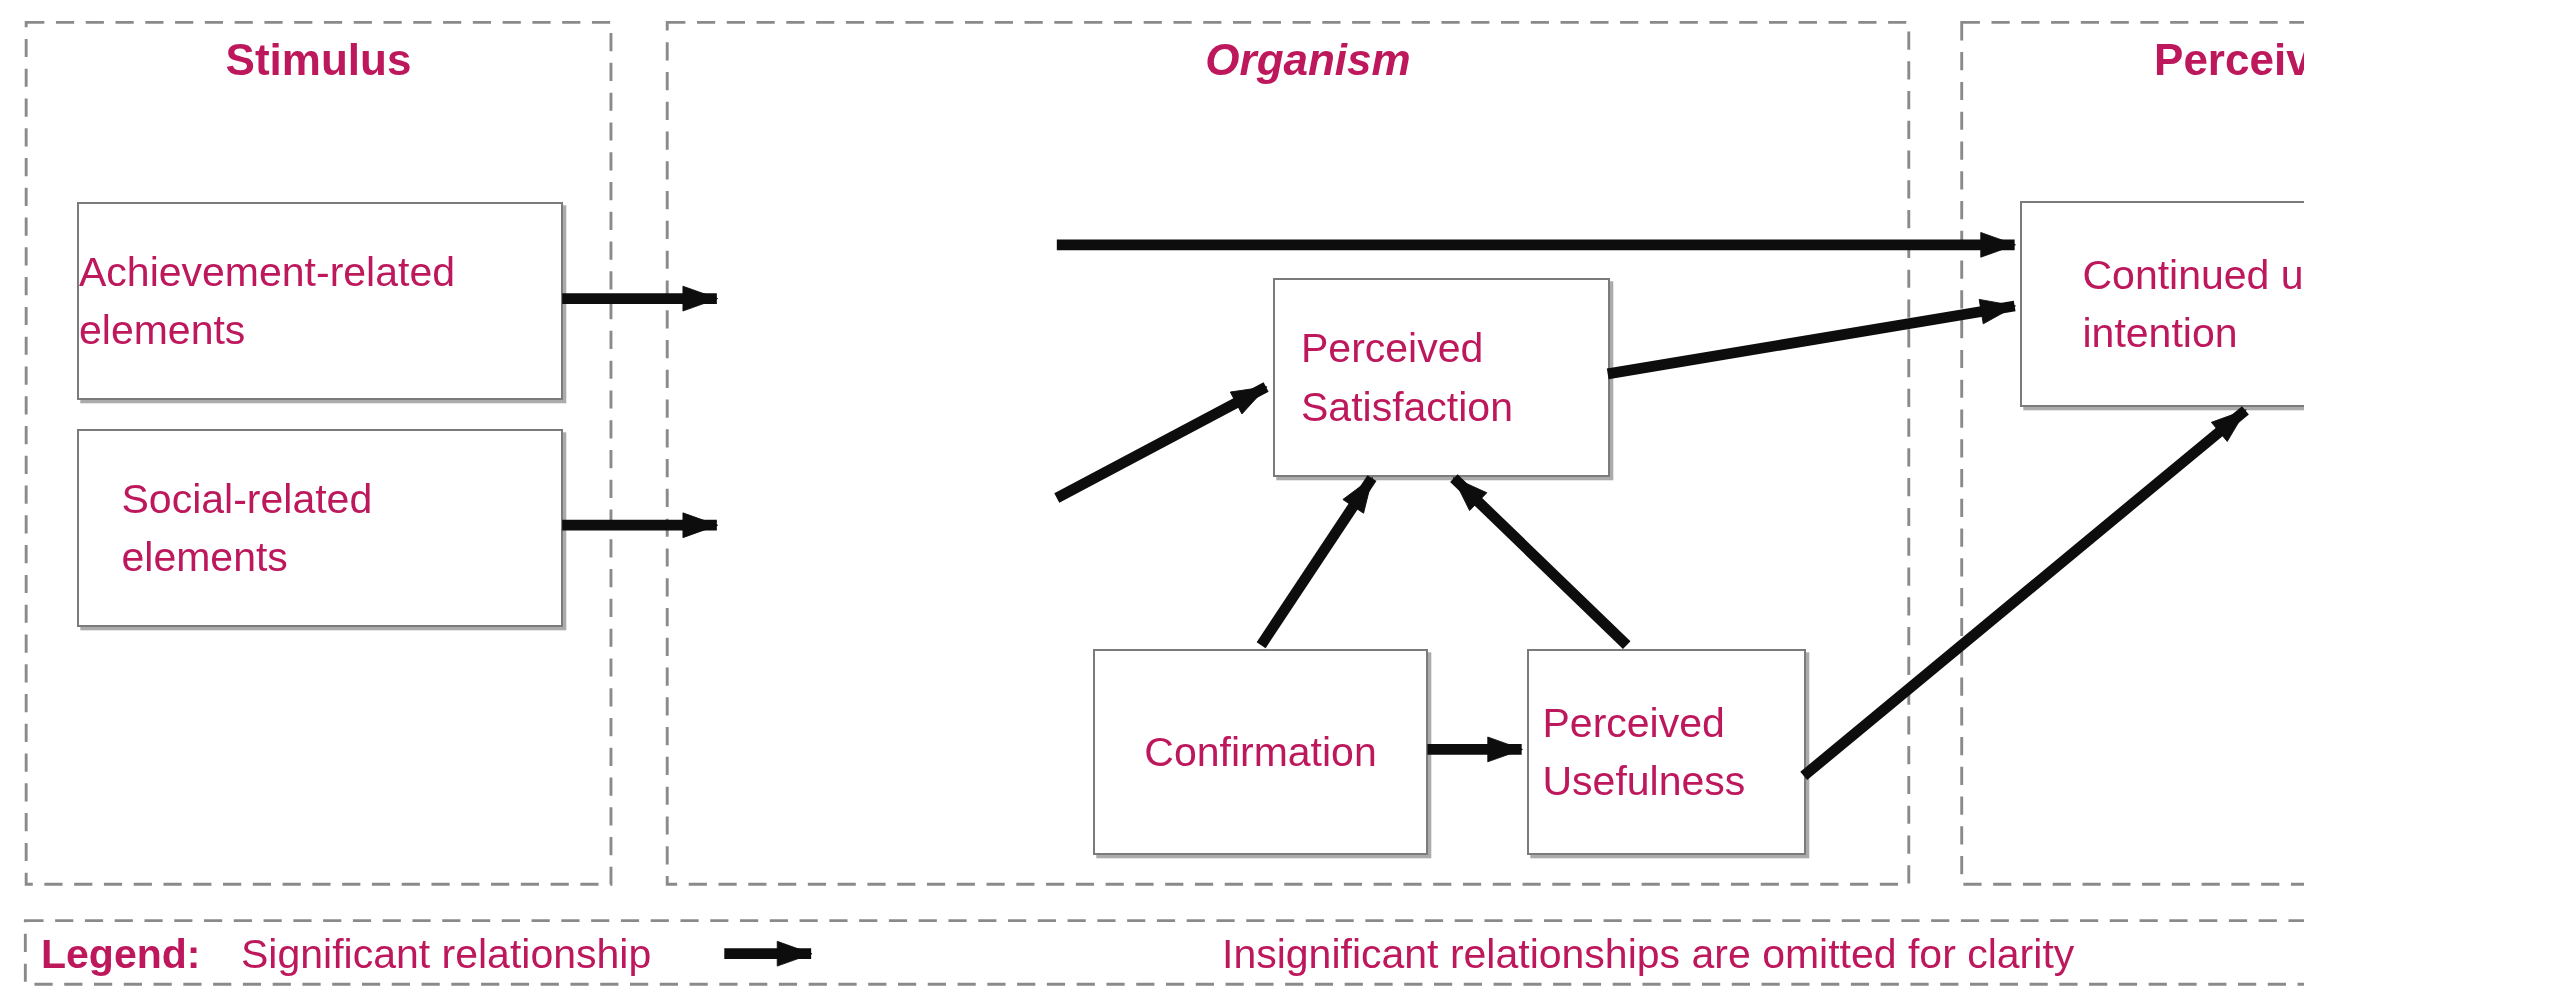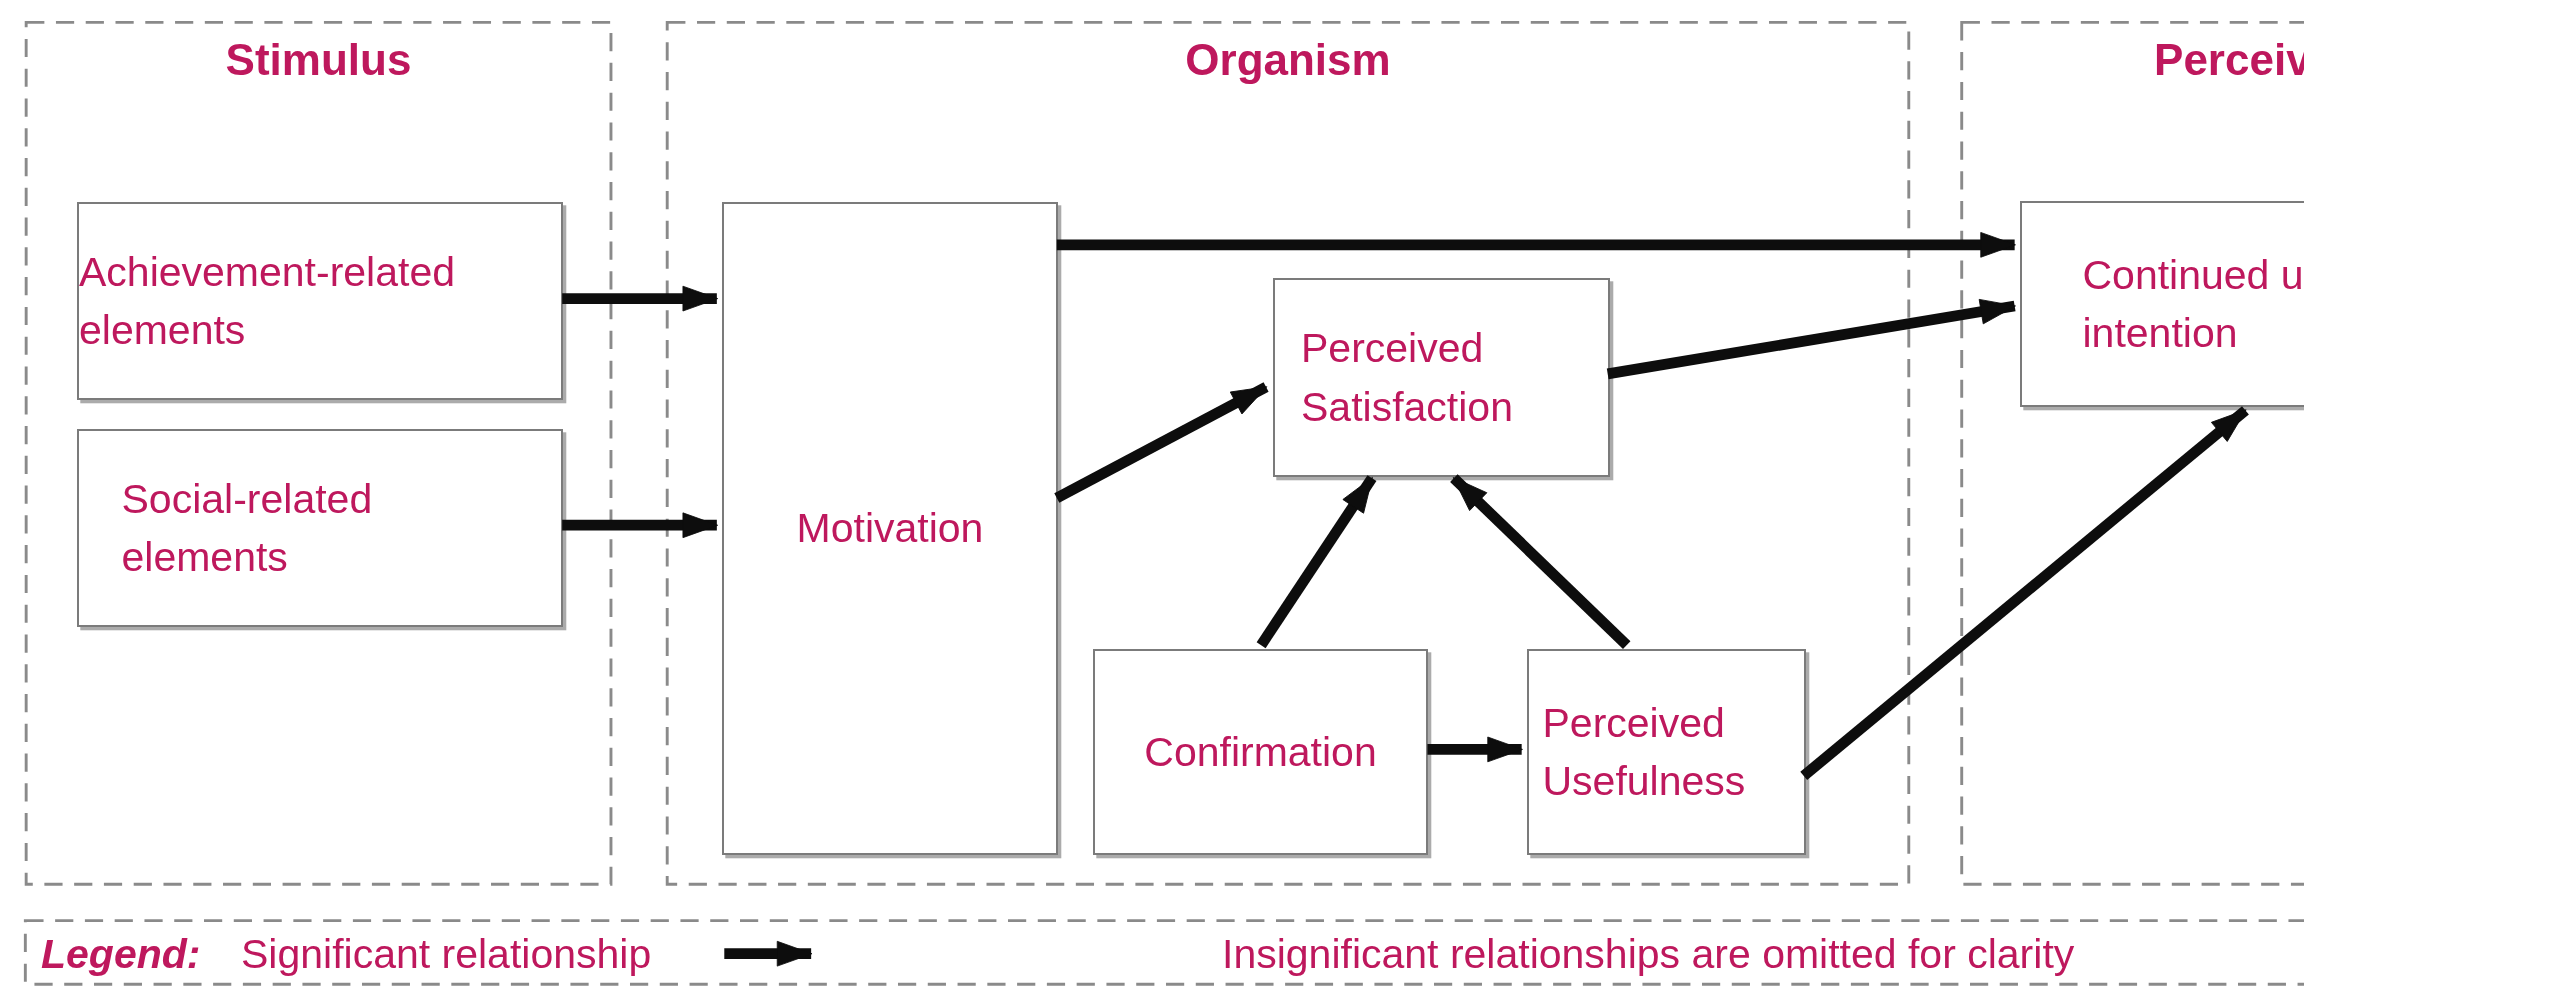--- a/index.html
+++ b/index.html
@@ -12,21 +12,21 @@
     overflow:hidden;
   }
   #overlay{position:absolute;left:0;top:0;width:2576px;height:1005px;z-index:5;pointer-events:none;}
   .panel-border{fill:none;stroke:#8a8a8a;stroke-width:3.5;stroke-dasharray:22 14;}
   .edge{stroke:#0d0d0d;stroke-width:13;}
   .panel-title{
     position:absolute;z-index:2;
     text-align:center;font-weight:bold;font-size:44px;line-height:50px;
   }
   #t-stimulus{left:26px;top:35px;width:585px;}
-  #t-organism{left:667px;top:35px;width:1242px;}
+  #t-organism{left:687px;top:35px;width:1242px;font-style:italic;}
   #t-response{left:1962px;top:35px;width:592px;}
   .node{
     position:absolute;z-index:1;
     background:#ffffff;
     border:2.5px solid #7b7b7b;
     box-shadow:3.3px 3.3px 0 #ababab;
     display:flex;align-items:center;justify-content:center;
     text-align:left;font-size:41px;line-height:1.42;
   }
   .node .label{display:inline-block;}
@@ -37,21 +37,21 @@
   #node-immersion .label{max-width:430px;}
   #node-motivation{left:722px;top:202px;width:332px;height:649px;}
   #node-satisfaction{left:1273px;top:278px;width:333px;height:195px;}
   #node-satisfaction .label{max-width:281px;}
   #node-confirmation{left:1093px;top:649px;width:331px;height:202px;}
   #node-usefulness{left:1527px;top:649px;width:275px;height:202px;}
   #node-usefulness .label{max-width:248px;}
   #node-continued{left:2020px;top:201px;width:477px;height:202px;}
   #node-continued .label{max-width:356px;}
   .legend-text{position:absolute;z-index:2;top:930px;font-size:41px;line-height:48px;white-space:nowrap;}
-  #legend-heading{left:41px;font-weight:bold;font-style:italic;}
+  #legend-heading{left:41px;font-weight:bold;}
   #legend-significant{left:241px;text-align:center;}
   #legend-note{left:1222px;}
 </style>
 </head>
 <body>
 
 <div id="canvas">
 
   <svg id="overlay" viewBox="0 0 3113 1215" xmlns="http://www.w3.org/2000/svg">
     <defs>
@@ -80,23 +80,20 @@
   <div class="panel-title" id="t-stimulus">Stimulus</div>
   <div class="panel-title" id="t-organism">Organism</div>
   <div class="panel-title" id="t-response">Perceived</div>
 
   <div class="node" id="node-achievement">
     <span class="label">Achievement-related elements</span>
   </div>
   <div class="node" id="node-social">
     <span class="label">Social-related elements</span>
   </div>
-  <div class="node" id="node-motivation">
-    <span class="label">Motivation</span>
-  </div>
   <div class="node" id="node-satisfaction">
     <span class="label">Perceived Satisfaction</span>
   </div>
   <div class="node" id="node-confirmation">
     <span class="label">Confirmation</span>
   </div>
   <div class="node" id="node-usefulness">
     <span class="label">Perceived Usefulness</span>
   </div>
   <div class="node" id="node-continued">

